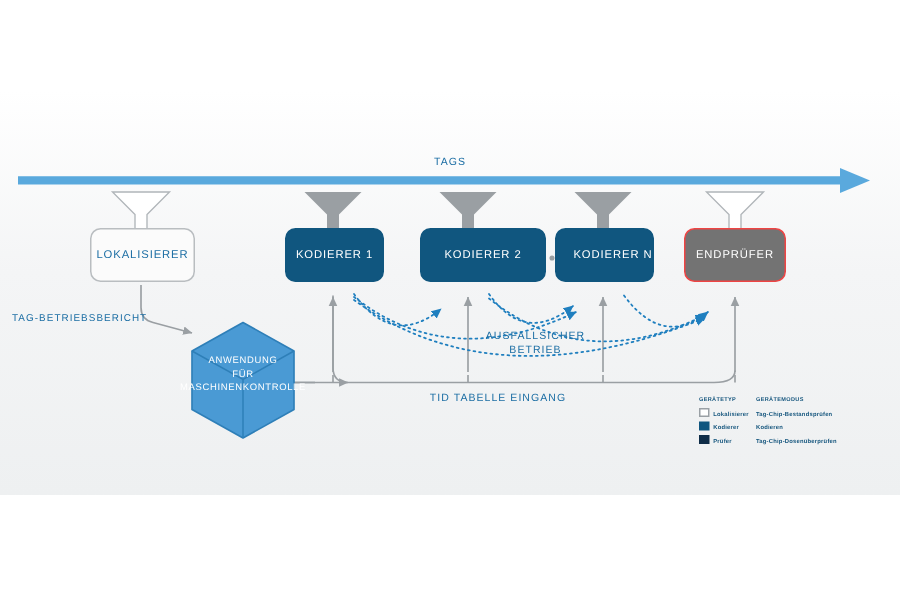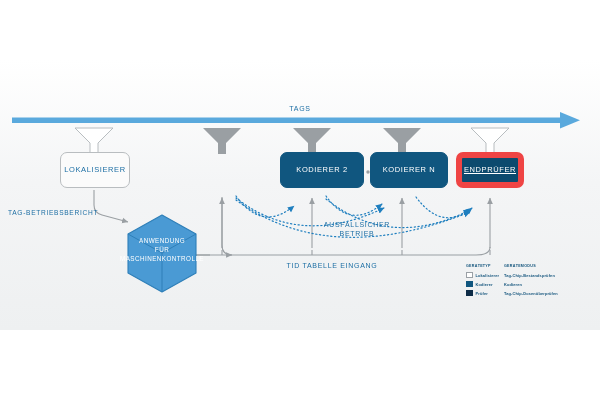--- a/index.html
+++ b/index.html
@@ -42,24 +42,23 @@
     justify-content: center;
     text-align: center;
     box-sizing: border-box;
   }
   .node-coder {
     background: #10567f;
     color: #ffffff;
     border: 1px solid #10567f;
   }
   .node-final {
-    background: #0c4a6e;
+    background: #737373;
     color: #ffffff;
-    border: 6px solid #ef4444;
-    text-decoration: underline;
+    border: 1px solid #ef4444;
   }
   .node-locator {
     background: #fbfbfb;
     color: #1c6ea4;
     border: 1px solid #b9bdc0;
   }
   .node-label {
     font-size: 7.5px;
     letter-spacing: 0.6px;
     font-weight: 400;
@@ -238,26 +237,29 @@
       <path d="M162,215 L196,234 L196,273 L162,292 L128,273 L128,234 z" fill="#4a9ad4" stroke="#2e7fb8" stroke-width="1.1" stroke-linejoin="round"></path>
       <path d="M128,234 L162,253 L196,234" fill="none" stroke="#2e7fb8" stroke-width="1"></path>
       <path d="M162,253 L162,292" fill="none" stroke="#2e7fb8" stroke-width="1"></path>
     </g>
   </svg>
 
   <div class="node-box node-locator" style="left:60px; top:152px; width:70px; height:36px;">
     <span class="node-label">LOKALISIERER</span>
   </div>
 
+  <div class="node-box node-coder" style="left:190px; top:152px; width:66px; height:36px;">
+    <span class="node-label">KODIERER 1</span>
+  </div>
 
   <div class="node-box node-coder" style="left:280px; top:152px; width:84px; height:36px;">
     <span class="node-label">KODIERER 2</span>
   </div>
 
-  <div class="node-box node-coder" style="left:370px; top:152px; width:78px; height:36px;">
+  <div class="node-box node-coder" style="left:370px; top:152px; width:66px; height:36px;justify-content:flex-end;">
     <span class="node-label">KODIERER N</span>
   </div>
 
   <div class="node-box node-final" style="left:456px; top:152px; width:68px; height:36px;">
     <span class="node-label">ENDPRÜFER</span>
   </div>
 
   <div class="cube-label">
     <div>ANWENDUNG</div>
     <div>FÜR</div>

